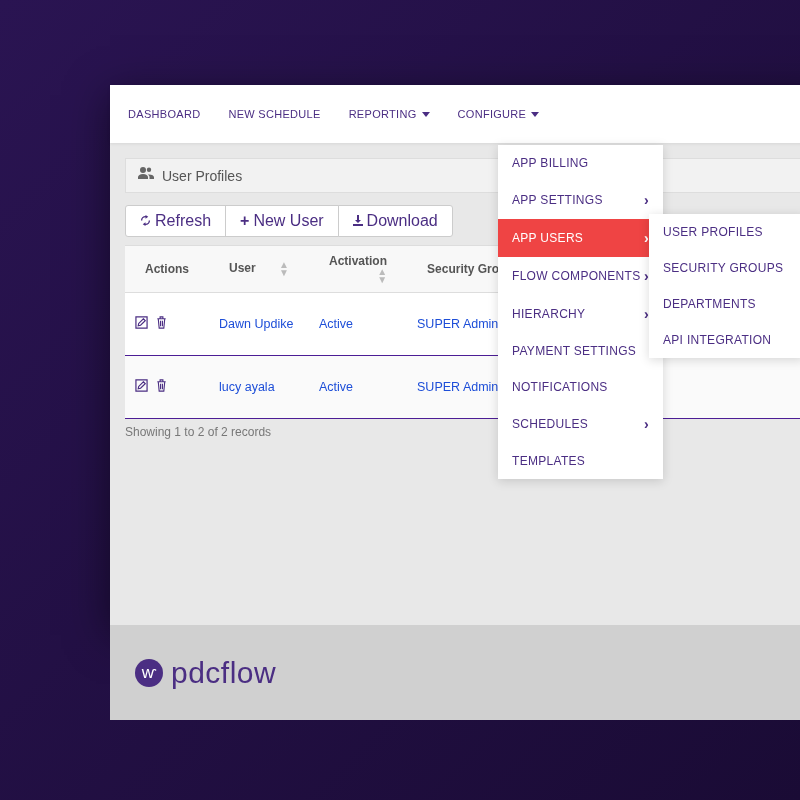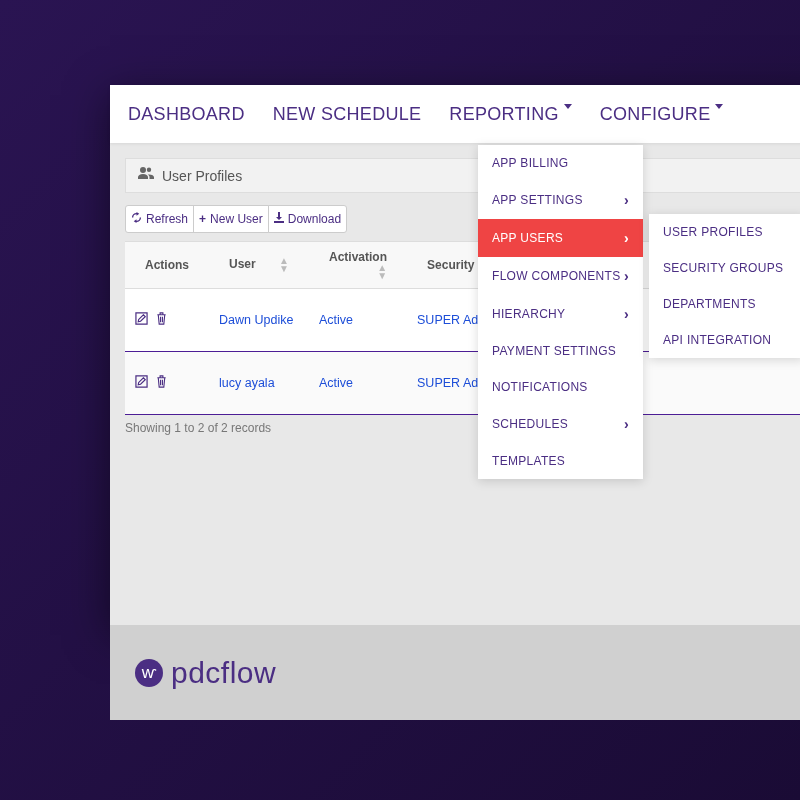--- a/index.html
+++ b/index.html
@@ -20,25 +20,26 @@
       background: white;
       height: 58px;
       display: flex;
       align-items: center;
       padding: 0 18px;
       gap: 28px;
       box-shadow: 0 1px 3px rgba(0,0,0,0.08);
     }
     .nav-item {
       color: #4b2e83;
-      font-size: 18px;
+      font-size: 11px;
       font-weight: 500;
       letter-spacing: 0.3px;
       cursor: pointer;
       display: flex;
+      align-items: center;
       gap: 5px;
     }
     .caret-down {
       width: 0; height: 0;
       border-left: 4px solid transparent;
       border-right: 4px solid transparent;
       border-top: 5px solid #4b2e83;
     }
     .content {
       padding: 15px;
@@ -56,22 +57,22 @@
       margin-bottom: 12px;
     }
     .toolbar {
       display: flex;
       gap: 0;
       margin-bottom: 8px;
     }
     .toolbar-btn {
       background: white;
       border: 1px solid #ccc;
-      padding: 6px 5px;
-      font-size: 12px;
+      padding: 6px 14px;
+      font-size: 16px;
       color: #4b2e83;
       cursor: pointer;
       display: flex;
       align-items: center;
       gap: 4px;
       margin-left: -1px;
       justify-content: center;
     }
     .toolbar-btn:first-child { margin-left: 0; border-radius: 3px 0 0 3px; }
     .toolbar-btn:last-child { border-radius: 0 3px 3px 0; }
@@ -110,21 +111,21 @@
       font-size: 14px;
     }
     .record-info {
       font-size: 12px;
       color: #777;
       margin-top: 6px;
     }
     .dropdown-menu {
       position: absolute;
       top: 2px;
-      left: 368px;
+      left: 388px;
       width: 165px;
       background: white;
       box-shadow: 0 2px 10px rgba(0,0,0,0.15);
       z-index: 10;
     }
     .submenu {
       position: absolute;
       top: 71px;
       left: 539px;
       width: 155px;

